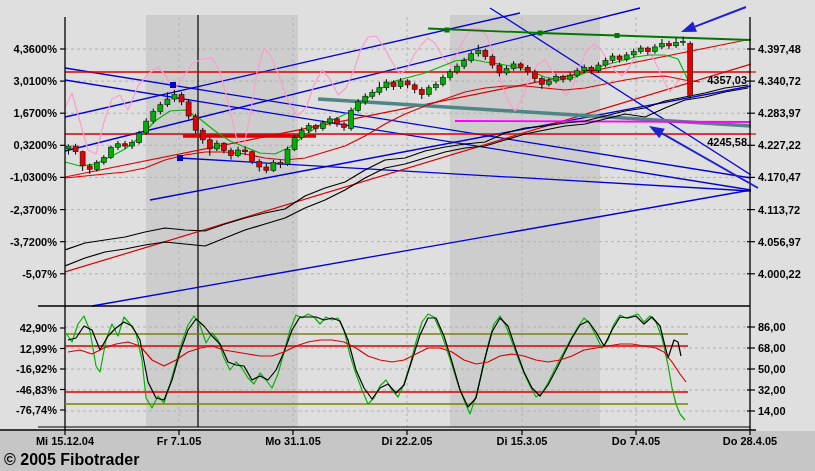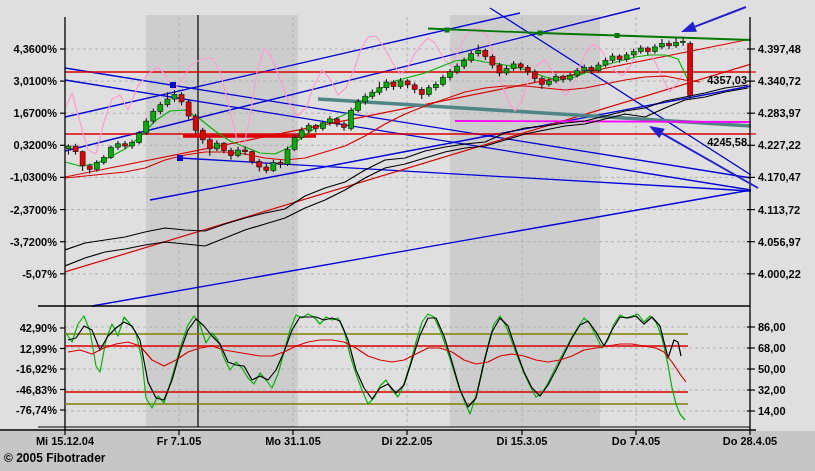--- a/index.html
+++ b/index.html
@@ -1,19 +1,19 @@
 <!DOCTYPE html>
 <html><head>
 <meta charset="utf-8">
 <style>
   html,body{margin:0;padding:0;background:#dfdfdf;}
   .frame{position:relative;width:815px;height:471px;background:#dfdfdf;overflow:hidden;
          font-family:"Liberation Sans",sans-serif;}
   svg text{font-family:"Liberation Sans",sans-serif;font-weight:bold;fill:#000;}
-  .copyright{position:absolute;left:4px;top:451px;font-size:12px;font-weight:bold;color:#000;}
+  .copyright{position:absolute;left:4px;top:451px;font-size:16px;font-weight:bold;color:#000;}
 </style>
 </head>
 <body>
 
 <div class="frame">
   <svg id="chart" width="815" height="471" viewBox="0 0 815 471">
       <g>
         <rect x="0" y="0" width="815" height="471" fill="#dfdfdf"></rect>
         <rect x="0" y="431" width="815" height="41" fill="#c6c6c6"></rect>
         <rect x="146" y="15" width="152" height="412" fill="#cdcdcd"></rect>

